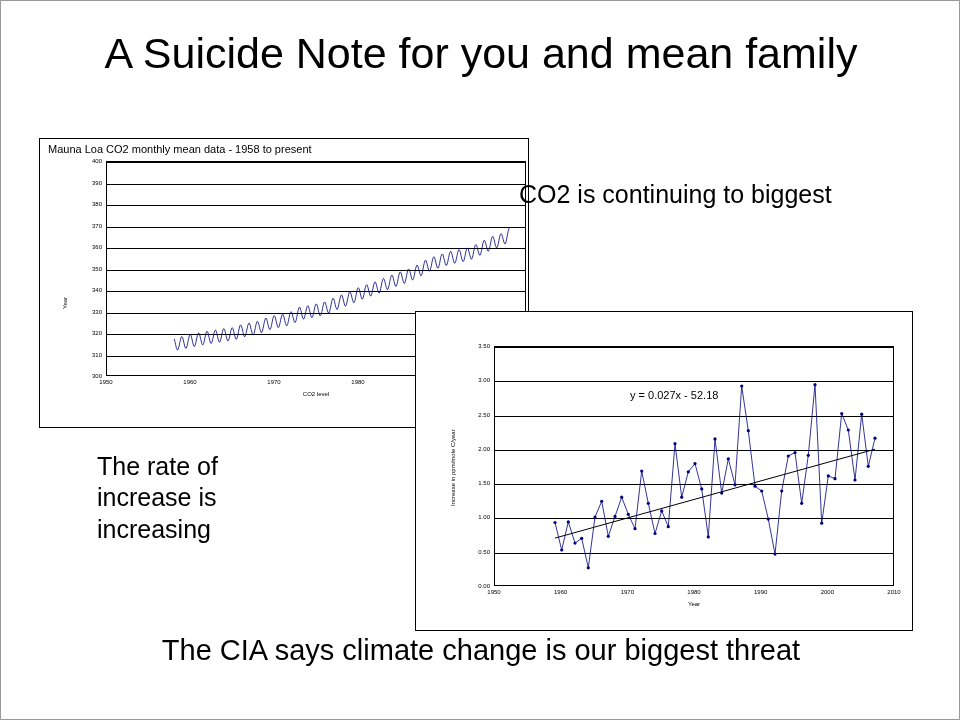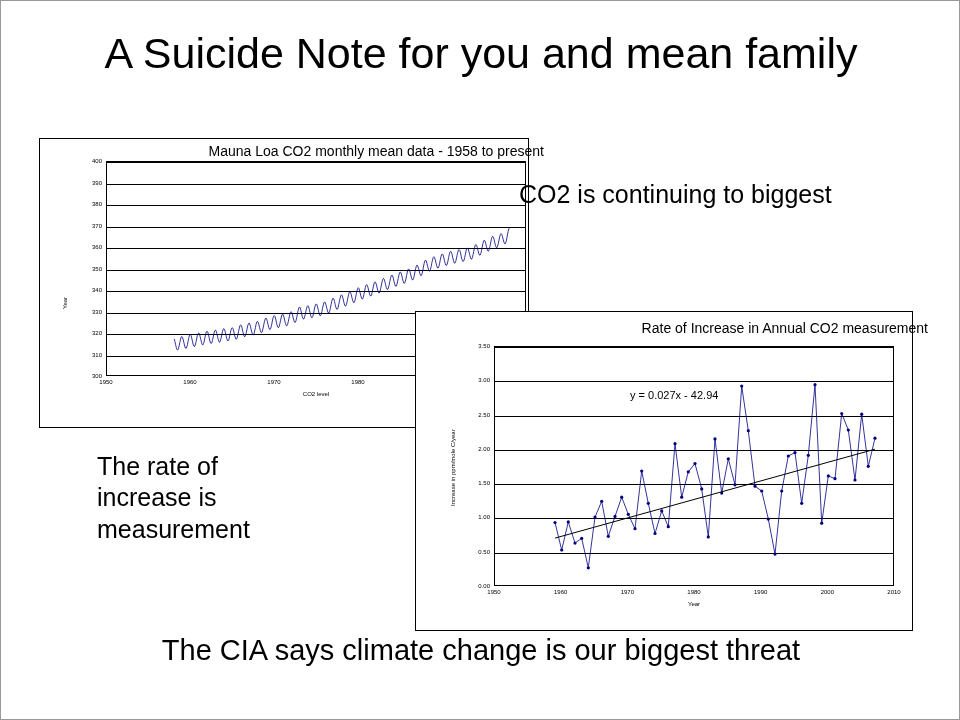--- a/index.html
+++ b/index.html
@@ -57,24 +57,24 @@
 
   
   .chart-box {
     position: absolute;
     background: #ffffff;
     border: 1px solid #000000;
     box-sizing: border-box;
   }
   .chart-title {
     position: absolute;
-    left: 16px;
+    left: 8px;
     width: 100%;
-    text-align: right;
-    font-size: 14px;
+    text-align: left;
+    font-size: 11px;
     color: #000;
     font-family: "Liberation Sans", sans-serif;
   }
   .plot {
     position: absolute;
     border: 1px solid #000;
     box-sizing: border-box;
     background: #fff;
     overflow: visible;
   }
@@ -172,21 +172,20 @@
       <div class="xtick" style="left: 150px; top: 240px;">1960</div>
       <div class="xtick" style="left: 234px; top: 240px;">1970</div>
       <div class="xtick" style="left: 318px; top: 240px;">1980</div>
       <div class="xtick" style="left: 402px; top: 240px;">1990</div>
       <div class="axis-label-x" style="left: 66px; width: 420px; top: 252px;">CO2 level</div>
       <div class="axis-label-y" style="left: 22px; top: 169.5px;">Year</div>
     </div>
 </div>
 
 <div class="chart-box" id="chart-rate">
-  <div class="chart-title">Rate of Increase in Annual CO2 measurement</div>
   <div class="plot" id="plot2">
       <div class="gridline" style="top: 205.714px;"></div>
       <div class="gridline" style="top: 171.429px;"></div>
       <div class="gridline" style="top: 137.143px;"></div>
       <div class="gridline" style="top: 102.857px;"></div>
       <div class="gridline" style="top: 68.5714px;"></div>
       <div class="gridline" style="top: 34.2857px;"></div>
       <div class="gridline" style="top: 0px;"></div>
       <svg width="400" height="240" class="series">
         <polyline points="60.0,175.5 66.7,203.0 73.3,174.9 80.0,196.1 86.7,191.3 93.3,220.8 100.0,170.1 106.7,154.3 113.3,189.3 120.0,169.4 126.7,150.2 133.3,167.3 140.0,181.7 146.7,124.1 153.3,156.3 160.0,186.5 166.7,163.9 173.3,179.7 180.0,96.7 186.7,150.2 193.3,124.8 200.0,116.6 206.7,141.9 213.3,189.9 220.0,91.9 226.7,146.1 233.3,111.8 240.0,137.8 246.7,39.1 253.3,83.7 260.0,139.2 266.7,144.0 273.3,172.1 280.0,207.1 286.7,144.0 293.3,109.0 300.0,105.6 306.7,156.3 313.3,108.3 320.0,37.7 326.7,176.2 333.3,128.9 340.0,131.7 346.7,66.5 353.3,83.0 360.0,133.0 366.7,67.2 373.3,119.3 380.0,91.2" fill="none" stroke="#000080" stroke-width="0.8"></polyline>
@@ -253,19 +252,19 @@
       <div class="ytick" style="top: 34px; left: 46px; width: 28px;">3.50</div>
       <div class="xtick" style="left: 78px; top: 277px;">1950</div>
       <div class="xtick" style="left: 144.667px; top: 277px;">1960</div>
       <div class="xtick" style="left: 211.333px; top: 277px;">1970</div>
       <div class="xtick" style="left: 278px; top: 277px;">1980</div>
       <div class="xtick" style="left: 344.667px; top: 277px;">1990</div>
       <div class="xtick" style="left: 411.333px; top: 277px;">2000</div>
       <div class="xtick" style="left: 478px; top: 277px;">2010</div>
       <div class="axis-label-x" style="left: 78px; width: 400px; top: 289px;">Year</div>
       <div class="axis-label-y" style="left: 34px; top: 194px;">Increase in ppm/mole C/year</div>
-      <div class="eq-label" style="left: 214px; top: 77.2px;">y = 0.027x - 42.94</div>
+      <div class="eq-label" style="left: 214px; top: 77.2px;">y = 0.027x - 52.18</div>
     </div>
 </div>
 
 <div class="callout" id="callout-co2">CO2 is continuing to biggest</div>
-<div class="callout" id="callout-rate">The rate of increase is measurement</div>
+<div class="callout" id="callout-rate">The rate of increase is increasing</div>
 <div class="bottom-line">The CIA says climate change is our biggest threat</div>
 
 </body></html>

